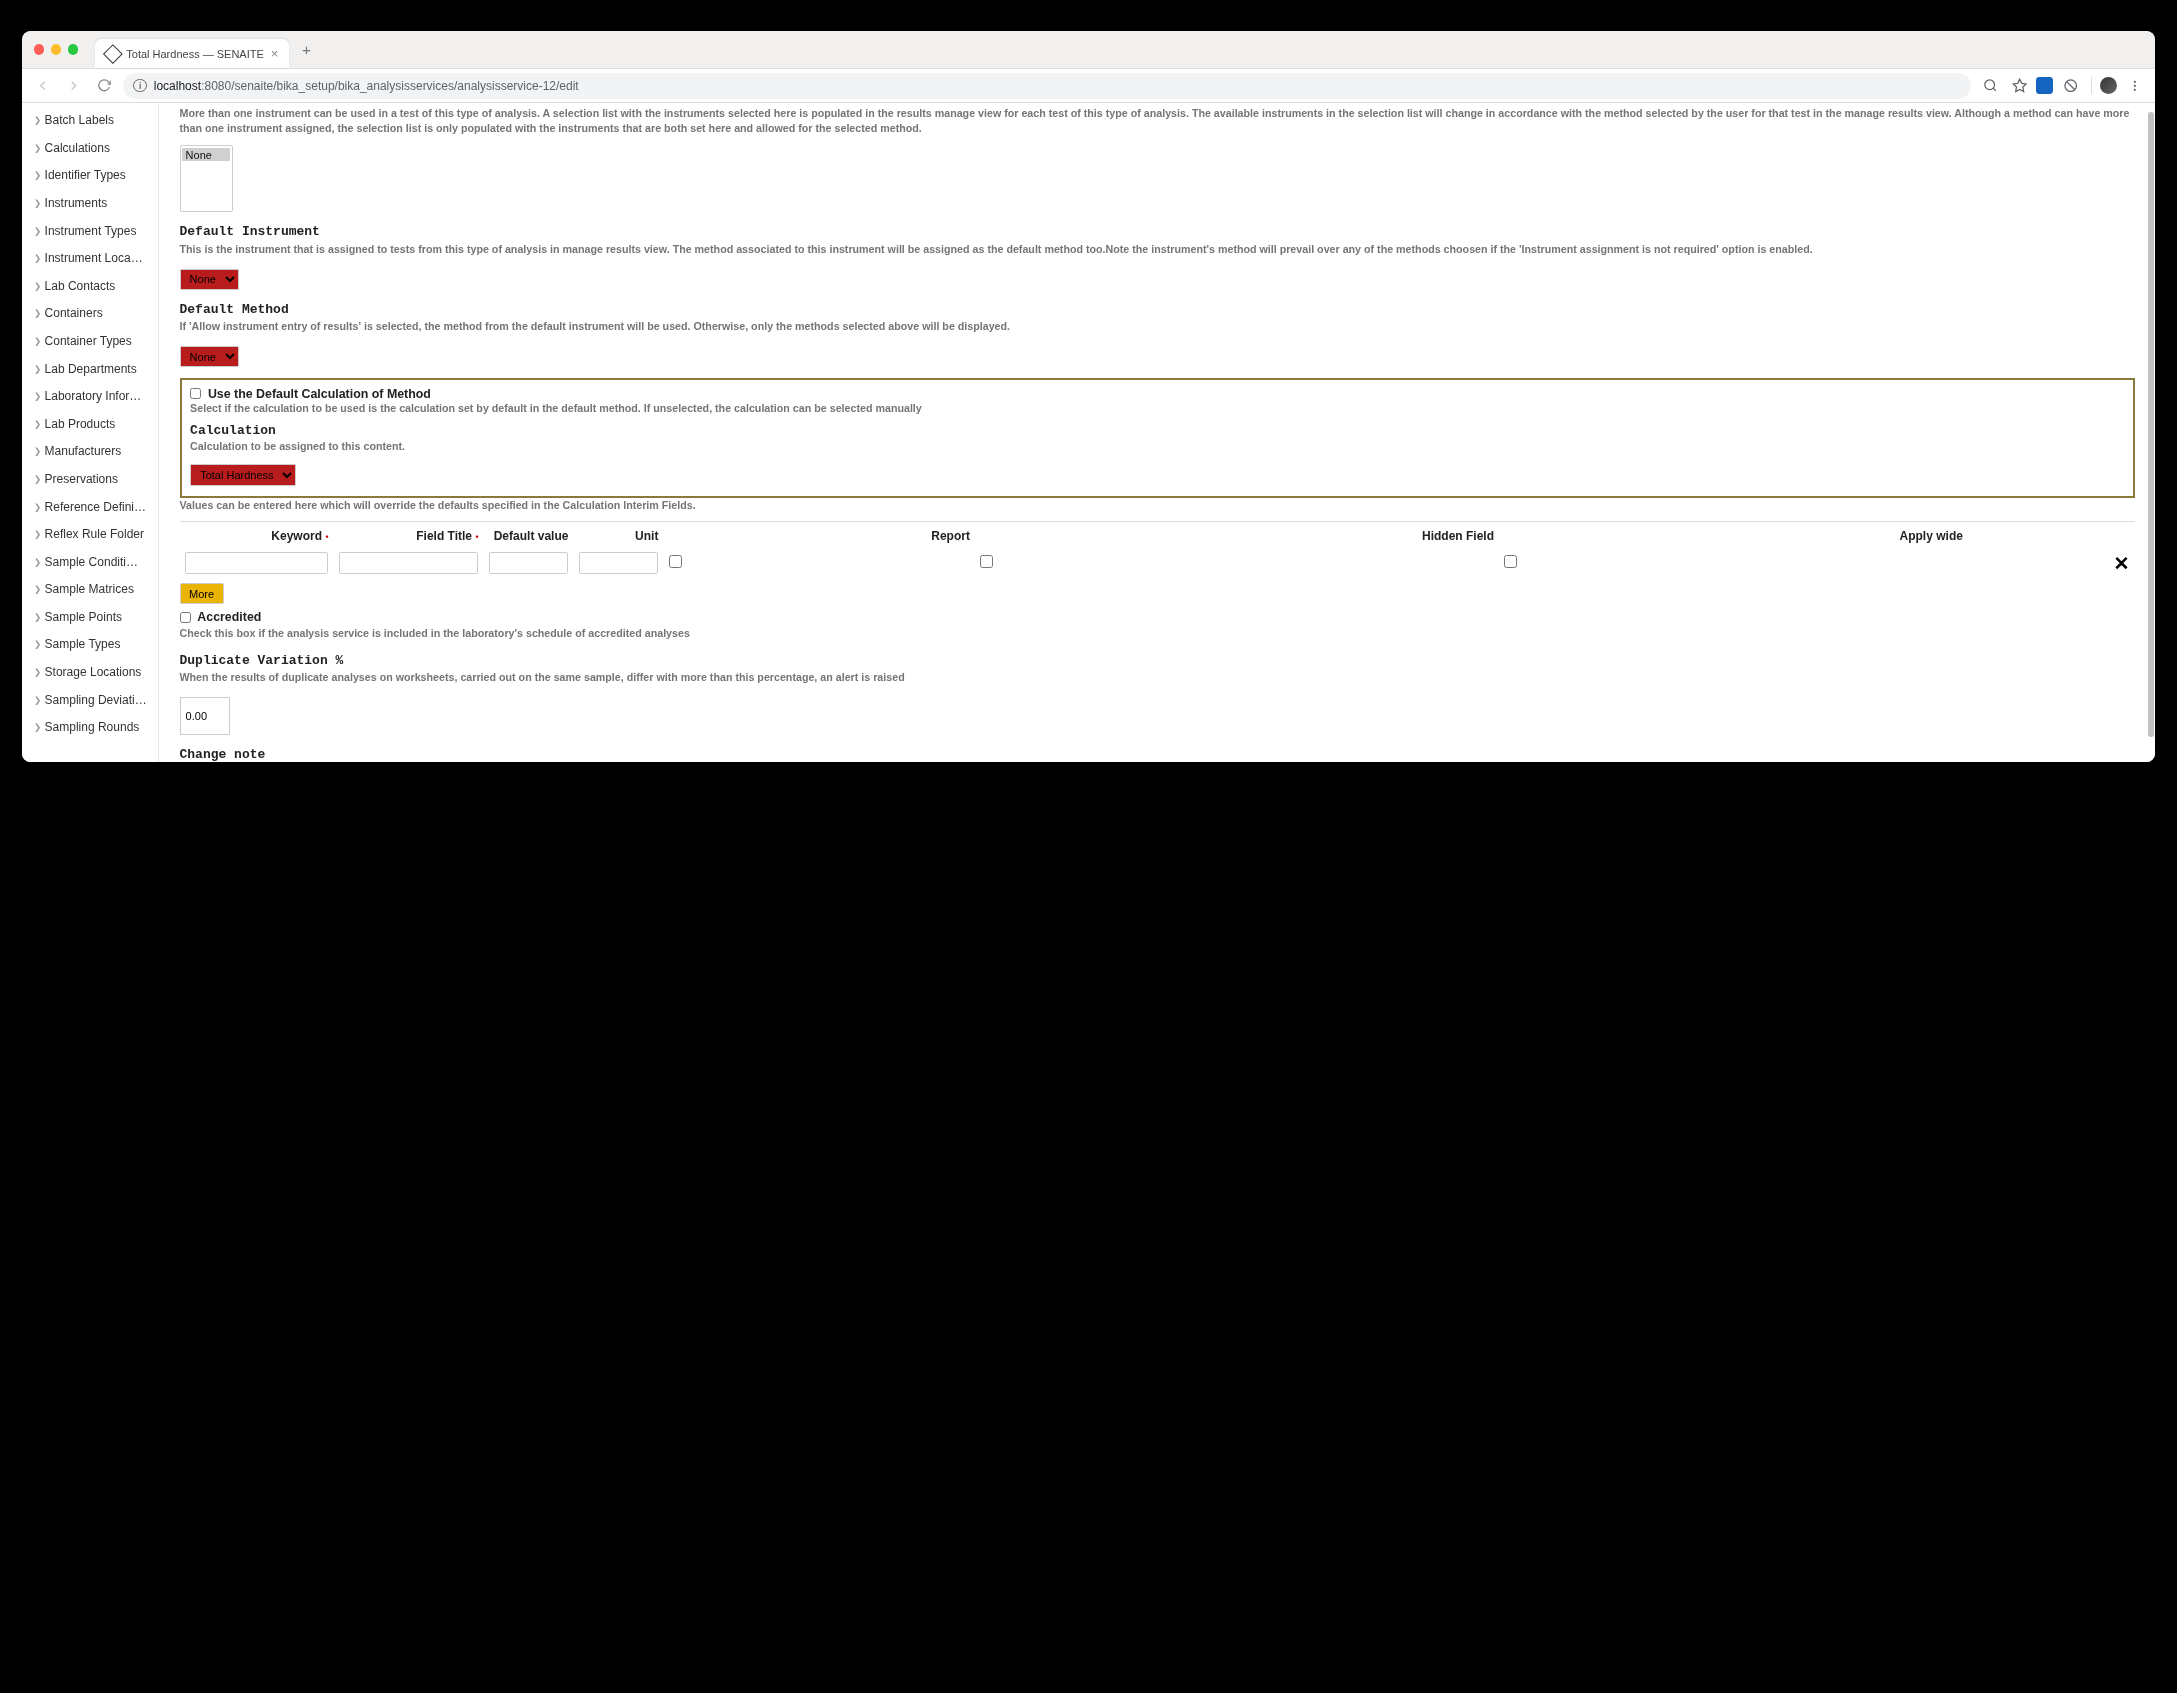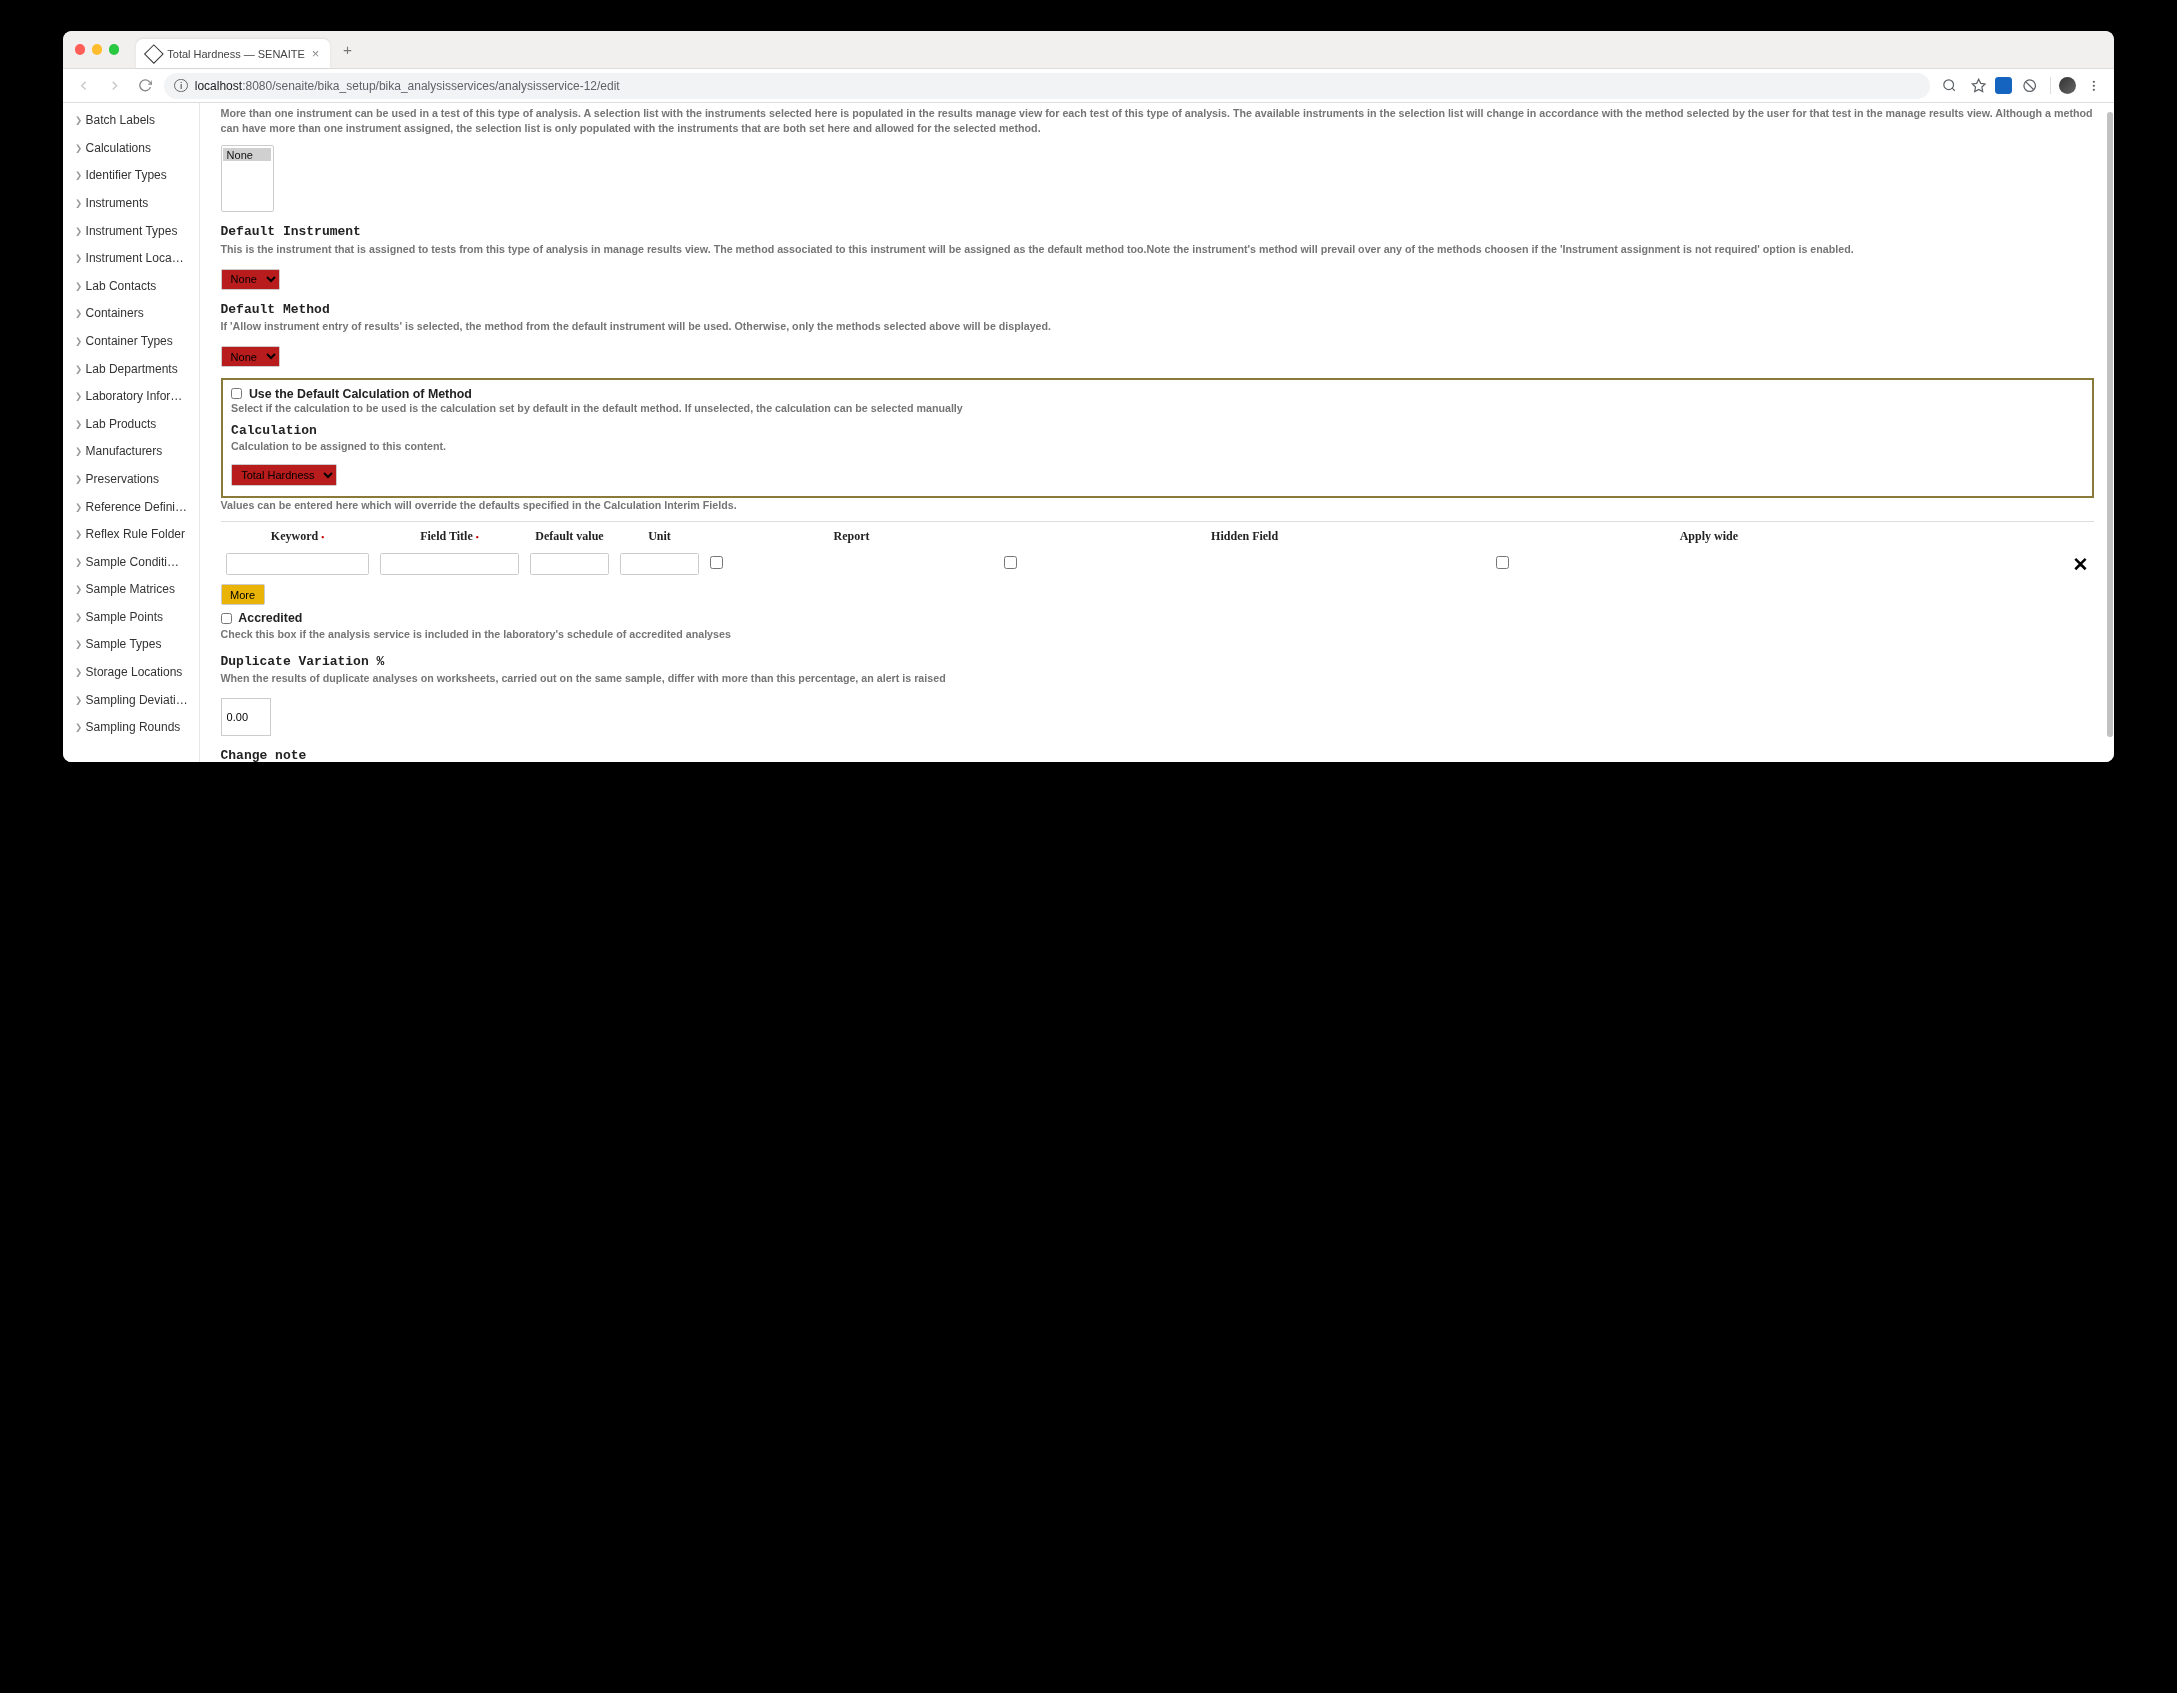--- a/index.html
+++ b/index.html
@@ -1,17 +1,17 @@
 <!DOCTYPE html>
 <html style="font-size:13.7px"><head>
 <meta charset="utf-8">
 <style>
 * { box-sizing: border-box; margin: 0; padding: 0; }
 body { background: #000; font-family: -apple-system, BlinkMacSystemFont, "Segoe UI", Helvetica, Arial, sans-serif; }
-.desktop { padding: 31px 63px; }
+.desktop { padding: 31px 22px; }
 .window { background: #fff; border-radius: 8.6px; overflow: hidden; box-shadow: 0 8.6px 34px rgba(0,0,0,0.5); }
 .titlebar { background: #f1f0ef; height: 38px; display: flex; align-items: center; padding: 0 12px; border-bottom: 0.9px solid #ddd; }
 .traffic { display: flex; gap: 6.8px; margin-right: 17px; }
 .traffic span { width: 10.3px; height: 10.3px; border-radius: 50%; display: block; }
 .tl-close { background: #ff5f57; }
 .tl-min { background: #febc2e; }
 .tl-max { background: #28c840; }
 .tab { background: #fff; border-radius: 6.8px 6.8px 0 0; height: 29px; display: flex; align-items: center; padding: 0 10.3px; gap: 6.8px; margin-top: 8.6px; min-width: 188px; box-shadow: 0 -0.9px 2.6px rgba(0,0,0,0.08); }
 .tab-favicon { width: 13.7px; height: 13.7px; border: 1.7px solid #333; transform: rotate(45deg); }
 .tab-title { font-size: 11px; color: #444; flex: 1; }
@@ -39,21 +39,21 @@
 .listbox option { background: #d0d0d0; padding: 0.9px 3.4px; }
 .field-label { font-size: 13px; font-weight: 700; color: #222; margin-top: 12px; margin-bottom: 2.6px; font-family: Liberation Mono, monospace; }
 .select-small { font-size: 11px; padding: 2.6px 5.1px; border: 0.9px solid #ccc; border-radius: 1.7px; background: #b91c1c; margin-top: 3.4px; }
 .highlight-box { border: 2.6px solid #8a7a3a; padding: 6.8px 8.6px 10.3px 8.6px; margin-top: 10.3px; }
 .checkbox-row { display: flex; align-items: center; gap: 6.8px; margin-bottom: 1.7px; }
 .checkbox-row input { width: 11px; height: 11px; }
 .checkbox-row label { font-size: 12.4px; font-weight: 700; color: #222; }
 .sub-help { font-size: 10.7px; color: #757575; font-weight: 600; margin-bottom: 8.6px; }
 .table-wrap { border-top: 0.9px solid #ddd; margin-top: 5.1px; }
 .avtable { width: 100%; border-collapse: collapse; }
-.avtable th { text-align: center; font-size: 12px; font-weight: 700; padding: 6.8px 5.1px 5.1px 5.1px; color: #222; font-family: Liberation Serif, serif; }
+.avtable th { text-align: right; font-size: 12px; font-weight: 700; padding: 6.8px 5.1px 5.1px 5.1px; color: #222; }
 .avtable th .req { color: #c00; font-size: 8.6px; vertical-align: middle; }
 .avtable td { padding: 3.4px 5.1px; }
 .avtable input[type="text"] { width: 100%; height: 22px; border: 0.9px solid #ccc; border-radius: 1.7px; padding: 0 5.1px; font-size: 11px; }
 .avtable .w-keyword { width: 154px; }
 .avtable .w-title { width: 150px; }
 .avtable .w-def { width: 90px; }
 .avtable .w-unit { width: 90px; }
 .avtable .chk-col { text-align: left; }
 .del-x { font-size: 19px; font-weight: 700; cursor: pointer; text-align: right; }
 .btn-more { font-size: 11px; padding: 3.4px 8.6px; border: 0.9px solid #ccc; background: #eab308; border-radius: 1.7px; cursor: pointer; margin-top: 5.1px; }

